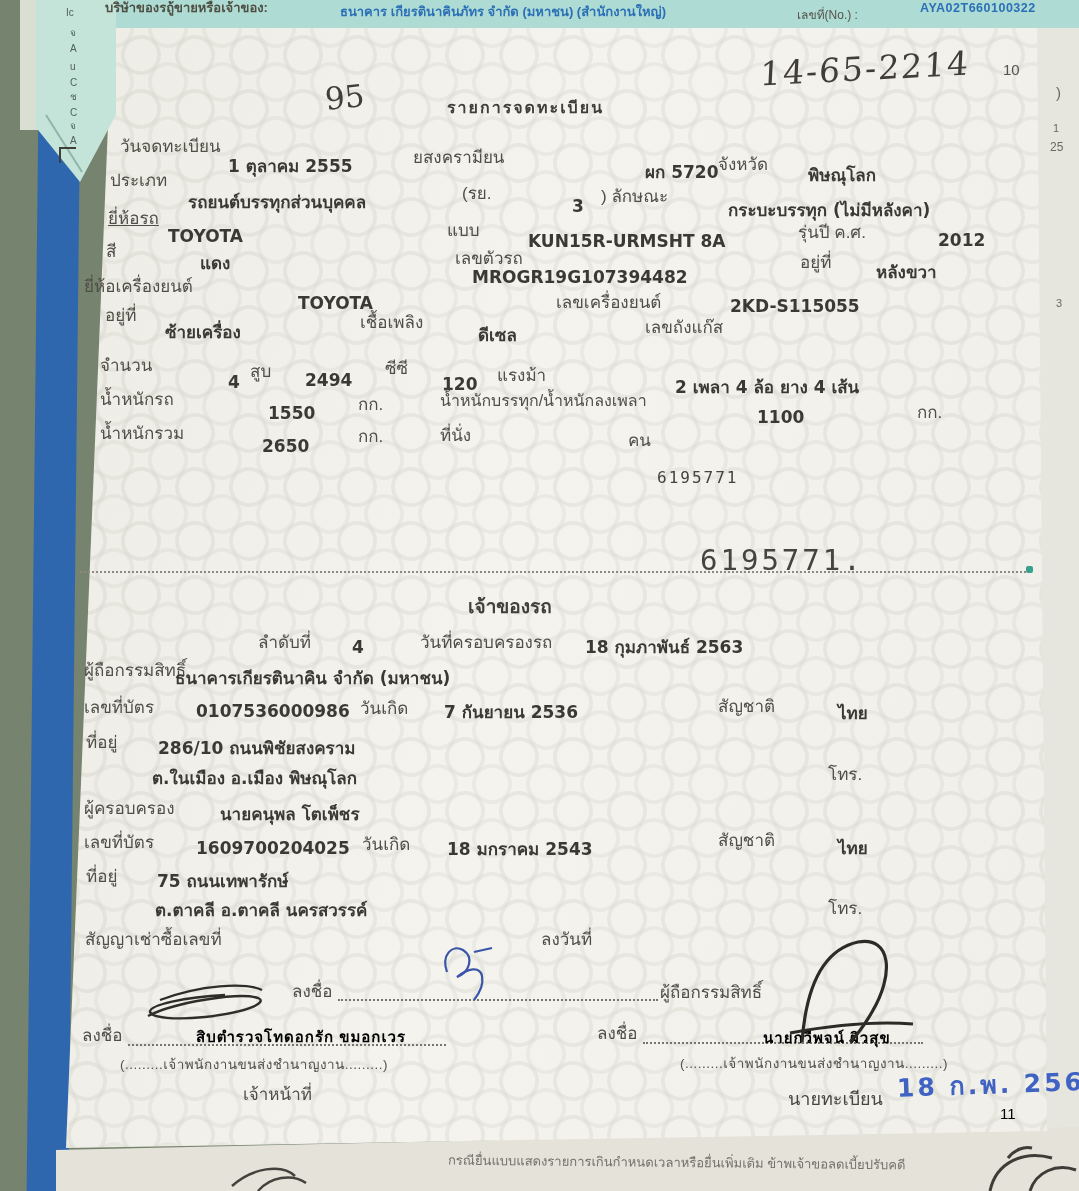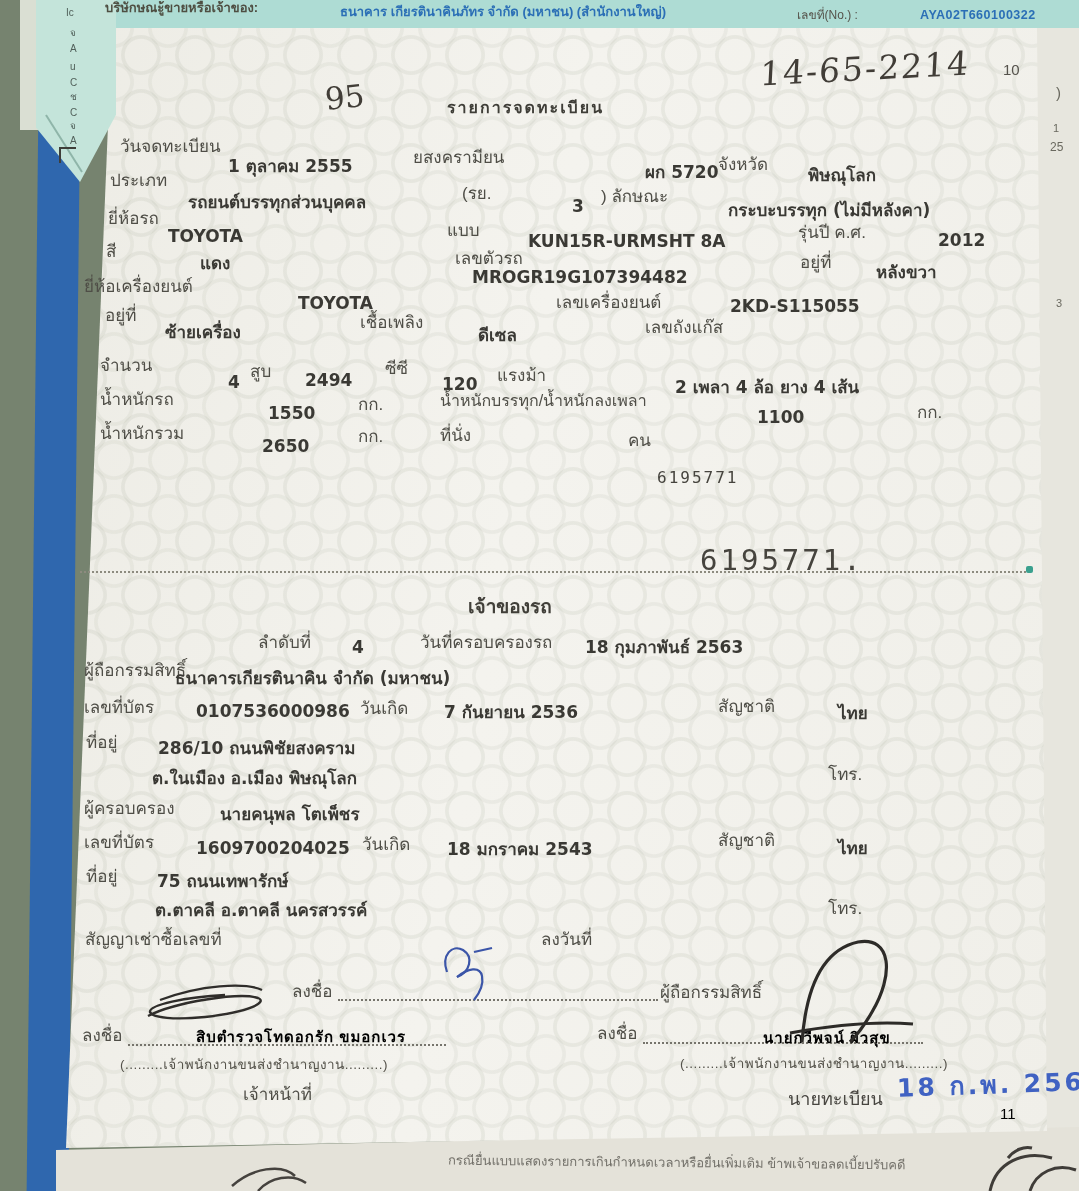--- a/index.html
+++ b/index.html
@@ -55,24 +55,24 @@
   <div class="sheet-right"></div>
   <div class="white-papers"></div>
   <div class="blue-strip"></div>
   <div class="sheet-bottom"></div>
 
   <div class="page"></div>
 
   <div class="teal-band"></div>
   <div class="teal-card"></div>
 
-  <span class="t band-label zt" style="left:105px;top:1px;">บริษักษณะู้ขายหรือเจ้าของ:</span>
+  <span class="t band-label zt" style="left:105px;top:1px;">บริษัาของรถู้ขายหรือเจ้าของ:</span>
   <span class="t band-bank zt" style="left:340px;top:5px;">ธนาคาร เกียรตินาคินภัทร จำกัด (มหาชน) (สำนักงานใหญ่)</span>
   <span class="t band-no zt" style="left:797px;top:9px;">เลขที่(No.) :</span>
-  <span class="t band-noval zt" style="left:920px;top:9px;">AYA02T660100322</span>
+  <span class="t band-noval zt" style="left:920px;top:2px;">AYA02T660100322</span>
 
   <span class="t edge-left zt" style="left:66px;top:8px;">Ic</span>
   <span class="t edge-left zt" style="left:70px;top:28px;">จ</span>
   <span class="t edge-left zt" style="left:70px;top:44px;">A</span>
   <span class="t edge-left zt" style="left:70px;top:62px;">u</span>
   <span class="t edge-left zt" style="left:70px;top:78px;">C</span>
   <span class="t edge-left zt" style="left:70px;top:92px;">ช</span>
   <span class="t edge-left zt" style="left:70px;top:108px;">C</span>
   <span class="t edge-left zt" style="left:70px;top:121px;">จ</span>
   <span class="t edge-left zt" style="left:70px;top:136px;">A</span>
@@ -94,21 +94,21 @@
   <span class="t lbl zt" style="left:718px;top:156px;">จังหวัด</span>
   <span class="t val zt" style="left:808px;top:167px;">พิษณุโลก</span>
 
   <span class="t lbl zt" style="left:110px;top:172px;">ประเภท</span>
   <span class="t val zt" style="left:188px;top:194px;">รถยนต์บรรทุกส่วนบุคคล</span>
   <span class="t lbl zt" style="left:462px;top:185px;">(รย.</span>
   <span class="t val zt" style="left:572px;top:198px;">3</span>
   <span class="t lbl zt" style="left:601px;top:188px;">) ลักษณะ</span>
   <span class="t val zt" style="left:728px;top:202px;">กระบะบรรทุก (ไม่มีหลังคา)</span>
 
-  <span class="t lbl zt" style="left:108px;top:210px;">ยี่ห้อรถ</span>
+  <span class="t lbl zt" style="left:108px;top:210px;text-decoration:underline;">ยี่ห้อรถ</span>
   <span class="t val zt" style="left:168px;top:228px;">TOYOTA</span>
   <span class="t lbl zt" style="left:447px;top:222px;">แบบ</span>
   <span class="t val zt" style="left:528px;top:233px;">KUN15R-URMSHT  8A</span>
   <span class="t lbl zt" style="left:798px;top:224px;">รุ่นปี ค.ศ.</span>
   <span class="t val zt" style="left:938px;top:232px;">2012</span>
 
   <span class="t lbl zt" style="left:106px;top:243px;">สี</span>
   <span class="t val zt" style="left:200px;top:255px;">แดง</span>
   <span class="t lbl zt" style="left:455px;top:250px;">เลขตัวรถ</span>
   <span class="t val zt" style="left:472px;top:269px;">MROGR19G107394482</span>

